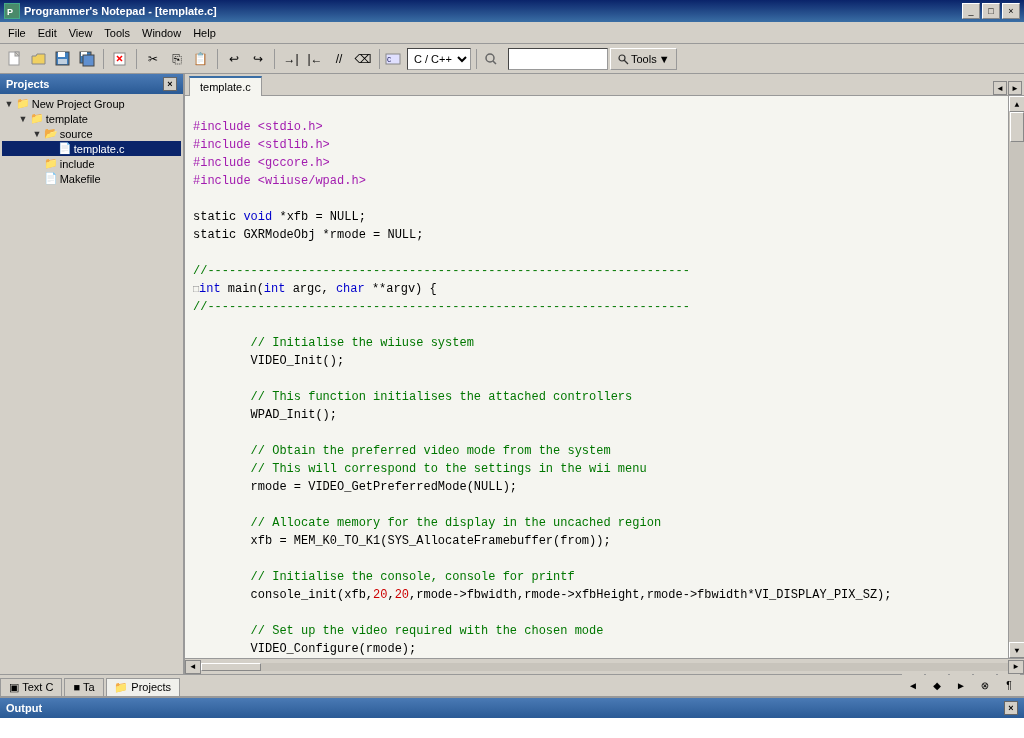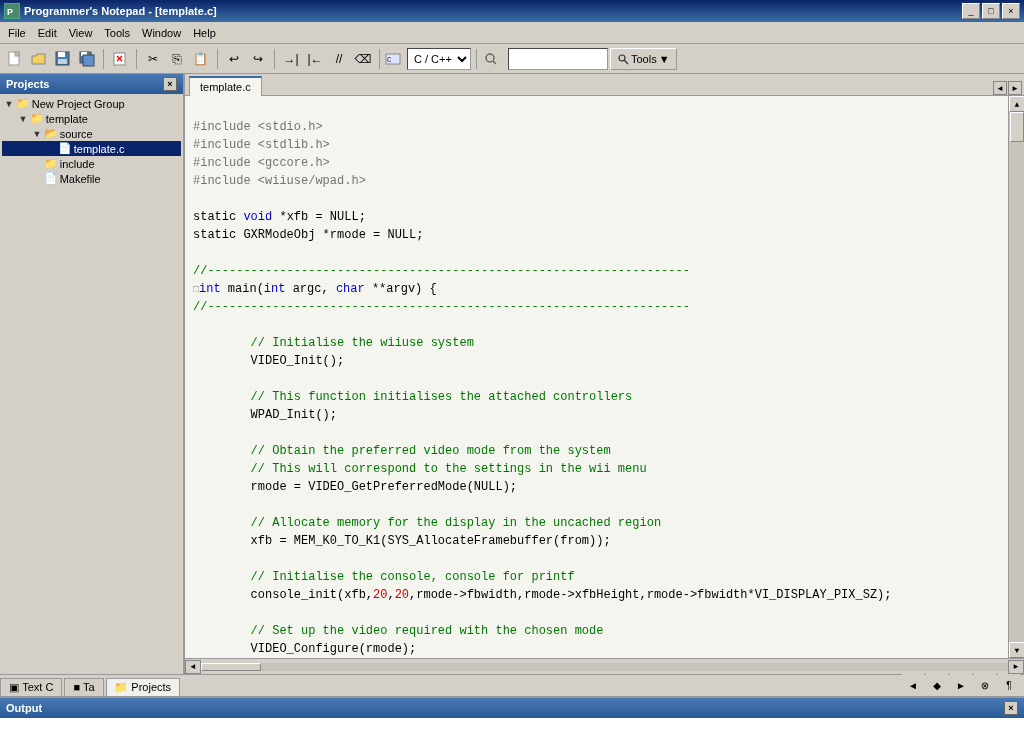--- a/index.html
+++ b/index.html
@@ -97,21 +97,21 @@
     #tab-nav button { width: 14px; height: 14px; font-size: 8px; background: #d4d0c8; border: 1px solid #888; cursor: pointer; }
 
     
     #code-area {
       flex: 1; background: #f5f5f0; overflow: auto; position: relative;
       font-family: 'Courier New', monospace; font-size: 12px;
     }
     #code-content { padding: 4px 4px 4px 8px; white-space: pre; line-height: 1.5; }
 
     
-    .c-include { color: #737373; }
+    .c-include { color: #a21caf; }
     .c-keyword { color: #0000cc; }
     .c-comment { color: #007700; }
     .c-normal { color: #000000; }
 
     
     #vscrollbar { width: 16px; background: #d4d0c8; border-left: 1px solid #999; display: flex; flex-direction: column; }
     #vscrollbar .scroll-btn { width: 16px; height: 16px; background: #d4d0c8; border: 1px solid #888; border-top-color: #fff; border-left-color: #fff; font-size: 8px; text-align: center; cursor: pointer; display: flex; align-items: center; justify-content: center; }
     #vscrollbar .scroll-track { flex: 1; background: #c8c4bc; }
     #vscrollbar .scroll-thumb { width: 14px; height: 30px; background: #d4d0c8; border: 1px solid #888; border-top-color: #fff; border-left-color: #fff; margin: 0 auto; }
 

